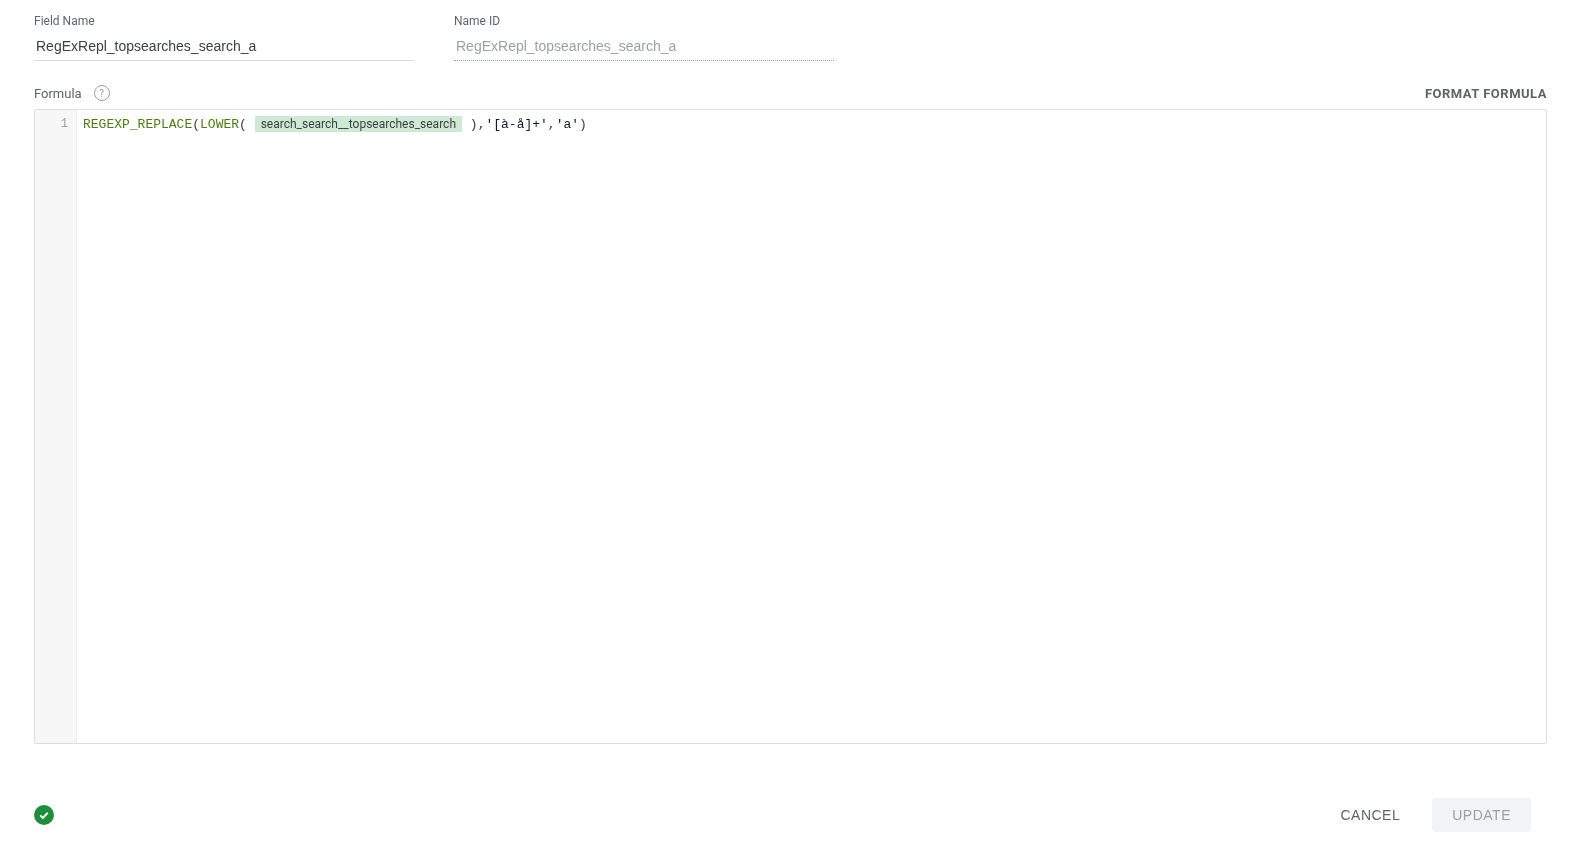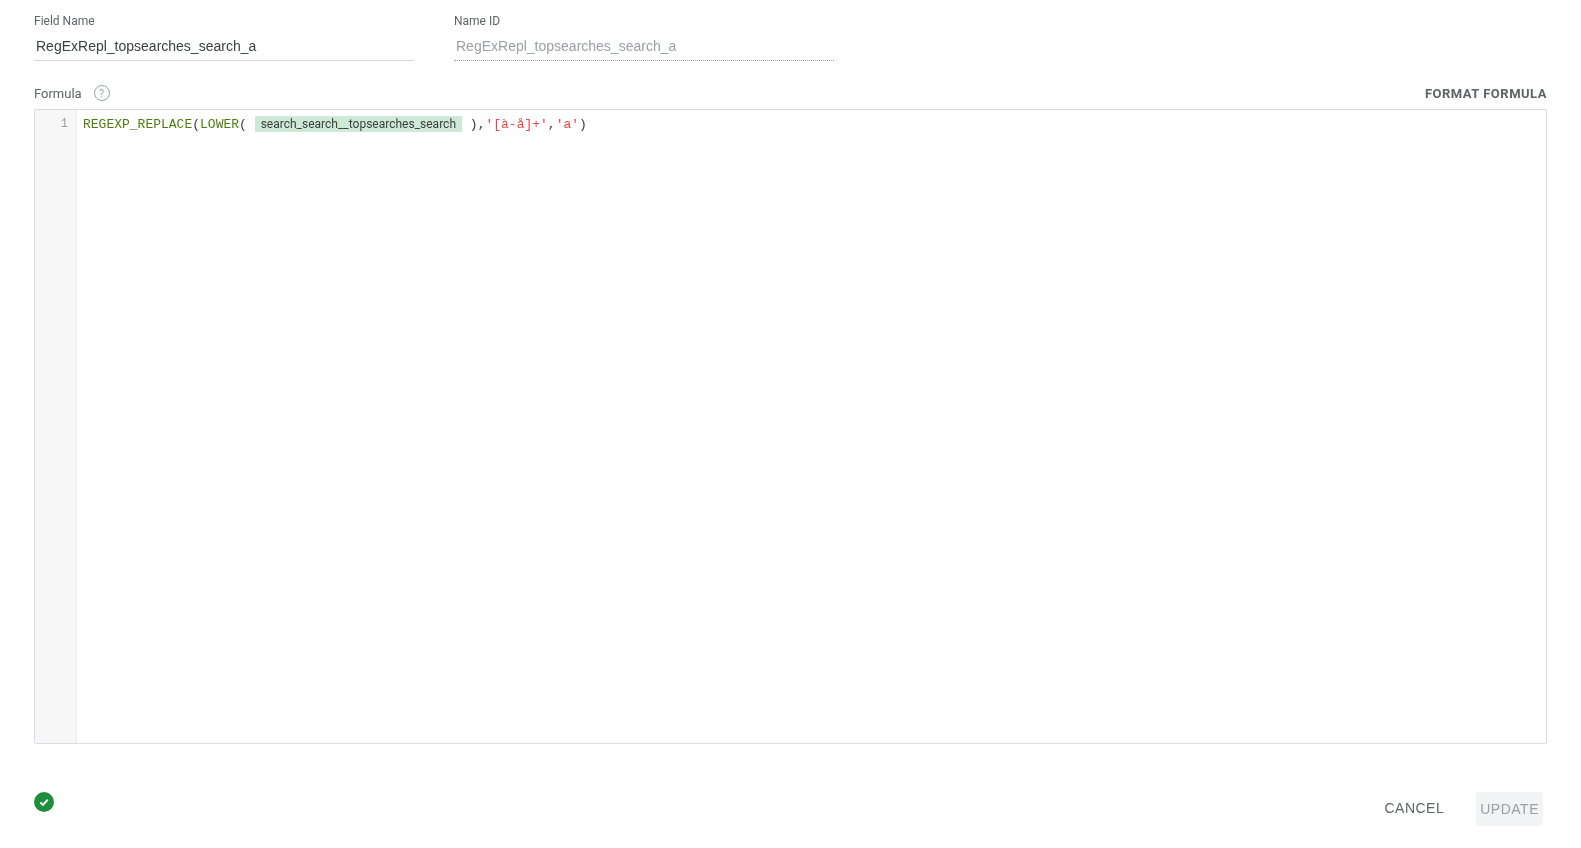--- a/index.html
+++ b/index.html
@@ -122,30 +122,30 @@
   }
   .tok-chip {
     background: #ceead6;
     color: #3c4043;
     padding: 1px 6px;
     border-radius: 1px;
     font-family: 'Roboto', Arial, sans-serif;
     font-size: 12px;
   }
   .tok-str {
-    color: #ef4444;
+    color: #0f172a;
   }
   .footer {
     position: absolute;
     bottom: 0;
     left: 0;
-    right: 4px;
+    right: 16px;
     height: 56px;
     display: flex;
-    align-items: flex-start;
+    align-items: center;
     padding: 0 34px 10px 34px;
   }
   .status-icon {
     width: 20px;
     height: 20px;
     background: #1e8e3e;
     border-radius: 50%;
     display: flex;
     align-items: center;
     justify-content: center;
@@ -168,21 +168,21 @@
     padding: 8px 18px;
     cursor: pointer;
     background: none;
     border: none;
   }
   .update-btn {
     font-size: 14px;
     font-weight: 500;
     color: #9aa0a6;
     letter-spacing: 0.5px;
-    padding: 9px 4px;
+    padding: 9px 20px;
     background: #f1f3f4;
     border: none;
     border-radius: 4px;
     margin-left: 14px;
     cursor: not-allowed;
   }
 </style>
 </head>
 <body>
 

